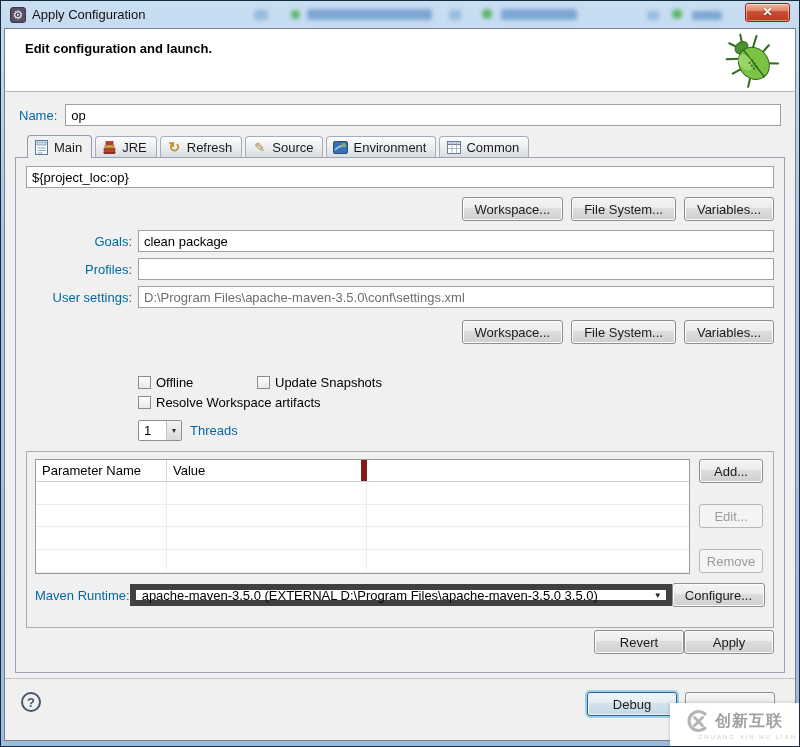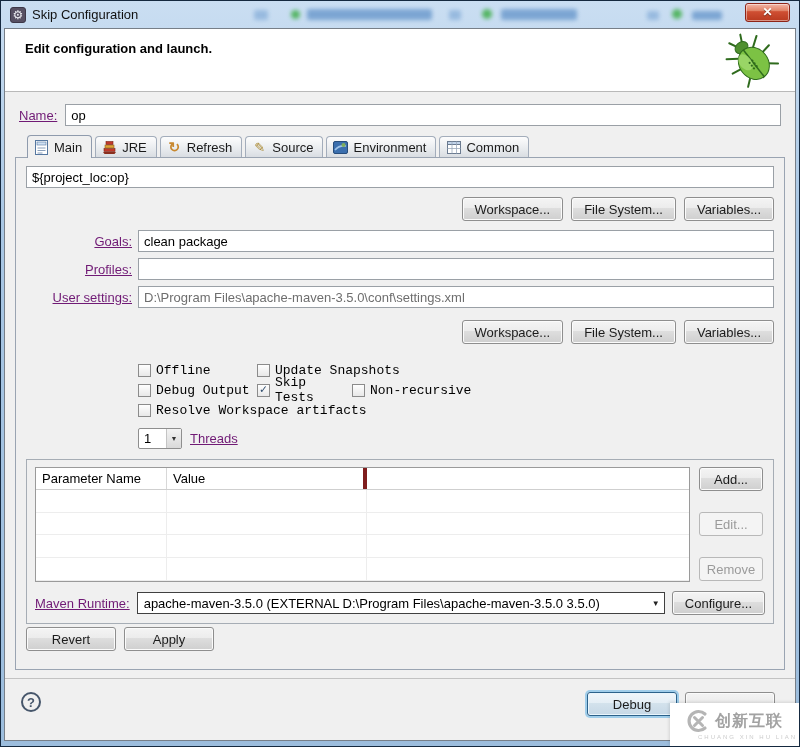--- a/index.html
+++ b/index.html
@@ -30,21 +30,21 @@
     cursor:default;
   }
   
   .dialog{ height:713px; background:#f0f0f0; border:1px solid #777f88; display:flex; flex-direction:column; }
   .hdr{ position:relative; background:#fff; height:63px; border-bottom:1px solid #b9b9b9; padding:12px 0 4px 20px; flex:0 0 auto;}
   .hdr-msg{ font-size:13px; font-weight:bold; color:#000; }
   .bug{ position:absolute; top:2px; right:12px; }
   
   .main{ flex:1 1 auto; display:flex; flex-direction:column; padding:8px 10px 0 10px; overflow:hidden;}
   .name-row{ display:flex; align-items:center; margin:4px 4px 8px 4px; }
-  .lbl{ font-size:13px; color:#701a75; white-space:nowrap;text-decoration:underline; }
+  .lbl{ font-size:13px; color:#0369a1; white-space:nowrap; }
   .name-row .lbl{ margin-right:8px; }
   .tin{
     flex:1; height:22px; border:1px solid #9aa0a6; background:#fff; font-family:"Liberation Sans",sans-serif;
     font-size:13px; color:#000; padding:0 5px; outline:none;
   }
   .gray-text{ color:#6e6e6e; }
   
   .tabs{ display:flex; align-items:flex-end; margin-left:12px; height:23px; position:relative; z-index:2;}
   .tab{
     display:flex; align-items:center; gap:5px; height:21px; padding:0 9px 0 6px;
@@ -66,52 +66,52 @@
   .btn{
     height:24px; min-width:78px; padding:0 12px; font-family:"Liberation Sans",sans-serif; font-size:13px; color:#1c1c1c;
     border:1px solid #8e8e8e; border-radius:3px;
     background:linear-gradient(#f4f4f4,#ececec 45%,#dedede 46%,#cfcfcf);
     box-shadow:inset 0 0 0 1px #fbfbfb; cursor:default; white-space:nowrap;
   }
   .btn:disabled, .btn.disabled{ color:#9b9b9b; border-color:#b8b8b8; background:#f4f4f4; box-shadow:none; }
   .frow{ display:flex; align-items:center; margin:3px 0; }
   .frow .lbl{ width:106px; text-align:right; margin-right:6px; }
   
-  .cbzone{ margin:10px 0 0 112px;font-family:Liberation Mono, monospace; }
+  .cbzone{ margin:22px 0 0 112px; }
   .cbrow{ display:flex; align-items:center; height:20px; }
   .cbitem{ display:flex; align-items:center; gap:5px; }
   .w1{ width:119px; } .w2{ width:95px; }
   .cbox{ width:13px; height:13px; border:1px solid #8b8b8b; background:linear-gradient(#fefefe,#e8e8e8);
     display:inline-flex; align-items:center; justify-content:center; font-size:12px; color:#2c4a6b; line-height:1; }
   .cbl{ font-size:13px; }
   .threads-row{ display:flex; align-items:center; gap:8px; margin:8px 0 0 112px; }
   .mini-combo{ width:44px; height:21px; border:1px solid #8e8e8e; border-radius:2px; background:#fff;
     display:flex; align-items:center; font-size:13px; }
   .mini-combo .val{ flex:1; padding-left:5px; }
   .mini-combo .arr{ width:15px; height:100%; display:flex; align-items:center; justify-content:center;
     background:linear-gradient(#f3f3f3,#d9d9d9); border-left:1px solid #c4c4c4; font-size:7px; color:#333; }
   
-  .group{ border:1px solid #a6adb5; margin-top:10px; padding:7px 8px 8px 8px; background:#f0f0f0; }
+  .group{ border:1px solid #a6adb5; margin-top:10px; padding:7px 8px 20px 8px; background:#f0f0f0; }
   .table-wrap{ display:flex; gap:9px; }
   .ptable{ flex:1; border:1px solid #9a9a9a; background:#fff; height:115px; display:flex; flex-direction:column;}
   .ph-row{ display:flex; height:22px; border-bottom:1px solid #cfcfcf; align-items:center; background:#fff;}
   .ph-cell{ font-size:13px; padding-left:6px; height:100%; display:flex; align-items:center; }
   .pcol1{ width:131px; border-right:1px solid #d8d8d8; }
-  .pcol2{ width:200px; border-right:4px solid #7f1d1d; }
+  .pcol2{ width:200px; border-right:6px solid #7f1d1d; }
   .pcol3{ flex:1; }
   .p-row{ display:flex; height:23px; border-bottom:1px solid #ededed; }
   .p-row .pcol1,.p-row .pcol2{ border-right:1px solid #ededed; }
   .tbl-btns{ width:66px; display:flex; flex-direction:column; gap:21px; }
   .tbl-btns .btn{ min-width:64px; width:64px; padding:0; }
-  .maven-row{ display:flex; align-items:center; margin-top:9px; gap:7px;}
+  .maven-row{ display:flex; align-items:center; margin-top:9px; }
   .maven-row .lbl{ white-space:nowrap; }
-  .combo{ flex:1; height:22px; border:1px solid #404040; background:#fff; display:flex; align-items:center; font-size:13px;}
+  .combo{ flex:1; height:22px; border:6px solid #404040; background:#fff; display:flex; align-items:center; font-size:13px;}
   .combo .val{ flex:1; padding-left:6px; white-space:nowrap; overflow:hidden;}
   .combo .arr{ width:16px; text-align:center; font-size:8px; color:#222; }
-  .action-row{ margin-top:auto; display:flex; gap:8px; padding:2px 0 10px 0;}
+  .action-row{ margin-top:auto; display:flex; justify-content:flex-end; padding:2px 0 10px 0;}
   .action-row .btn{ width:90px; }
   
   .bottom{ flex:0 0 62px; border-top:1px solid #c2c2c2; display:flex; align-items:flex-start; padding:13px 20px 0 16px; background:#f0f0f0;}
   .help{ width:20px; height:20px; border:2px solid #46566b; border-radius:50%; color:#46566b;
     font-size:13px; font-weight:bold; display:flex; align-items:center; justify-content:center; background:transparent;}
   .spacer{ flex:1; }
   .btn.focus-default{
     width:90px; border-color:#2c628b;
     box-shadow:0 0 0 2px #9fcdea, inset 0 0 0 1px #e9f5fc;
     background:linear-gradient(#f0f6fa,#e4eef5 45%,#d3e2ec 46%,#c6d8e6);
@@ -124,21 +124,21 @@
   .wm-brand{ font-size:16px; font-weight:bold; color:#a2a2a2; letter-spacing:1px;}
   .wm-sub{ font-size:6px; color:#cccccc; letter-spacing:2px; margin-top:1px; margin-left:26px;}
 </style>
 </head>
 <body>
 
 <div class="window">
 
   <div class="titlebar">
     <span class="app-icon">⚙</span>
-    <span class="title-text">Skip Configuration</span>
+    <span class="title-text">Apply Configuration</span>
     <span class="censored c-sq" style="left:250px; width:14px; height:10px; top:9px;"></span>
     <span class="censored c-dot" style="left:287px; width:9px; height:9px; top:9px;"></span>
     <span class="censored c-bar" style="left:303px; width:125px; height:11px;"></span>
     <span class="censored c-sq" style="left:445px; width:12px; height:10px; top:9px;"></span>
     <span class="censored c-dot" style="left:478px; width:10px; height:10px;"></span>
     <span class="censored c-bar" style="left:497px; width:76px; height:11px;"></span>
     <span class="censored c-sq" style="left:643px; width:12px; height:9px; top:10px;"></span>
     <span class="censored c-dot" style="left:668px; width:10px; height:10px;"></span>
     <span class="censored c-bar" style="left:688px; width:30px; height:9px; top:10px;"></span>
     <button class="close-btn">✕</button>
@@ -263,34 +263,20 @@
 
         <div class="cbzone">
           <div class="cbrow">
             <span class="cbitem w1">
               <span class="cbox"></span>
               <span class="cbl">Offline</span>
             </span>
             <span class="cbitem">
               <span class="cbox"></span>
               <span class="cbl">Update Snapshots</span>
-            </span>
-          </div>
-          <div class="cbrow">
-            <span class="cbitem w1">
-              <span class="cbox"></span>
-              <span class="cbl">Debug Output</span>
-            </span>
-            <span class="cbitem w2">
-              <span class="cbox">✓</span>
-              <span class="cbl">Skip Tests</span>
-            </span>
-            <span class="cbitem">
-              <span class="cbox"></span>
-              <span class="cbl">Non-recursive</span>
             </span>
           </div>
           <div class="cbrow">
             <span class="cbitem">
               <span class="cbox"></span>
               <span class="cbl">Resolve Workspace artifacts</span>
             </span>
           </div>
         </div>
 

